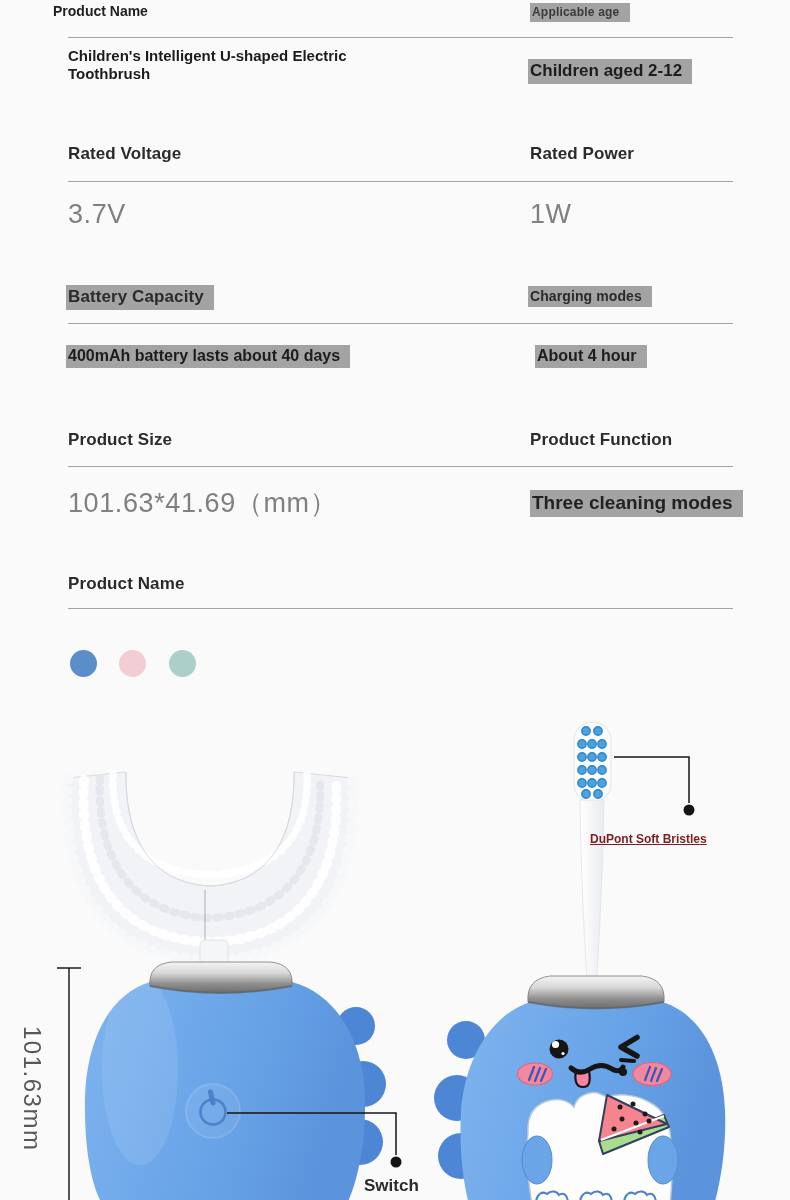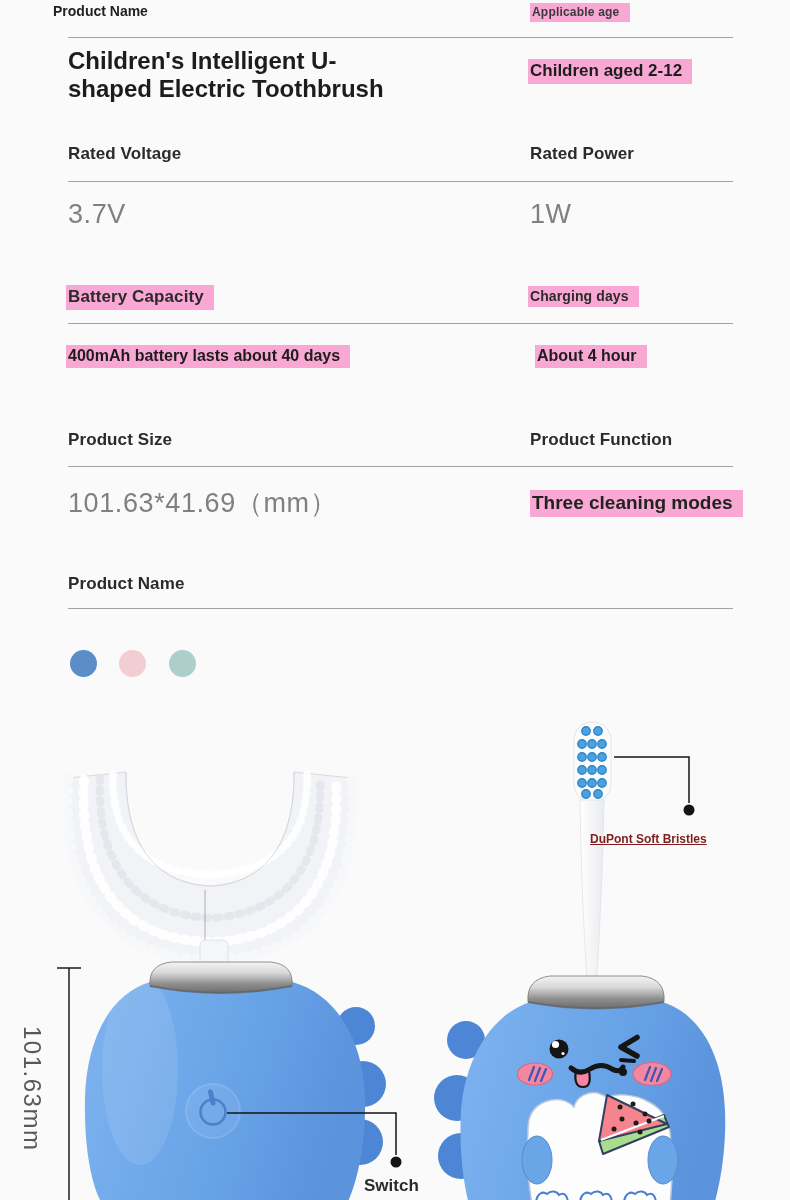--- a/index.html
+++ b/index.html
@@ -5,26 +5,26 @@
   html,body{margin:0;padding:0;}
   body{
     width:790px;height:1200px;
     background:#fafafa;
     font-family:"Liberation Sans", sans-serif;
     position:relative;
     overflow:hidden;
     color:#222;
   }
   .abs{position:absolute;}
-  .patch{background:#f9a8d4;display:inline-block;padding:2px 10px 3px 2px;}
+  .patch{background:#a3a3a3;display:inline-block;padding:2px 10px 3px 2px;}
   .lbl{font-weight:bold;color:#2b2b2b;font-size:17px;letter-spacing:.1px;white-space:nowrap;}
   .lbl-sm{font-weight:bold;color:#3a3a3a;font-size:12px;letter-spacing:.2px;white-space:nowrap;}
   .lbl-top{font-weight:bold;color:#222;font-size:14px;white-space:nowrap;}
   .divider{height:1px;background:#a2a2a2;width:665px;left:68px;}
-  .val-title{font-weight:bold;font-size:24px;line-height:1.17;color:#1c1c1c;width:330px;}
+  .val-title{font-weight:bold;font-size:15px;line-height:1.17;color:#1c1c1c;width:330px;}
   .val-big-gray{font-size:27px;color:#808080;letter-spacing:.6px;white-space:nowrap;}
   .val-bold{font-weight:bold;font-size:16px;color:#1d1d1d;white-space:nowrap;}
   .val-bold-md{font-weight:bold;font-size:17px;color:#1d1d1d;white-space:nowrap;}
   .val-bold-sm{font-weight:bold;font-size:19px;color:#222;white-space:nowrap;}
   .dot{width:27px;height:27px;border-radius:50%;display:inline-block;margin-right:18px;}
   .callout-label{font-weight:bold;color:#2b2b2b;font-size:17px;white-space:nowrap;}
   .bristle-label{font-weight:bold;color:#7f1d1d;font-size:12px;white-space:nowrap;text-decoration:underline;}
   .height-label{
     writing-mode:vertical-rl;
     font-size:24px;color:#585858;letter-spacing:1.5px;
@@ -40,21 +40,21 @@
 <div class="abs val-title" style="left:68px;top:47px;">Children's Intelligent U-shaped Electric Toothbrush</div>
 <div class="abs" style="left:528px;top:59px;"><span class="patch val-bold-md">Children aged 2-12</span></div>
 
 <div class="abs lbl" style="left:68px;top:144px;">Rated Voltage</div>
 <div class="abs lbl" style="left:530px;top:144px;">Rated Power</div>
 <div class="abs divider" style="top:181px;"></div>
 <div class="abs val-big-gray" style="left:68px;top:199px;">3.7V</div>
 <div class="abs val-big-gray" style="left:530px;top:199px;">1W</div>
 
 <div class="abs" style="left:66px;top:285px;"><span class="patch lbl">Battery Capacity</span></div>
-<div class="abs" style="left:528px;top:286px;"><span class="patch lbl" style="font-size:14px;">Charging days</span></div>
+<div class="abs" style="left:528px;top:286px;"><span class="patch lbl" style="font-size:14px;">Charging modes</span></div>
 <div class="abs divider" style="top:323px;"></div>
 <div class="abs" style="left:66px;top:345px;"><span class="patch val-bold">400mAh battery lasts about 40 days</span></div>
 <div class="abs" style="left:535px;top:345px;"><span class="patch val-bold">About 4 hour</span></div>
 
 <div class="abs lbl" style="left:68px;top:430px;">Product Size</div>
 <div class="abs lbl" style="left:530px;top:430px;">Product Function</div>
 <div class="abs divider" style="top:466px;"></div>
 <div class="abs val-big-gray" style="left:68px;top:485px;">101.63*41.69（mm）</div>
 <div class="abs" style="left:530px;top:490px;"><span class="patch val-bold-sm">Three cleaning modes</span></div>
 

